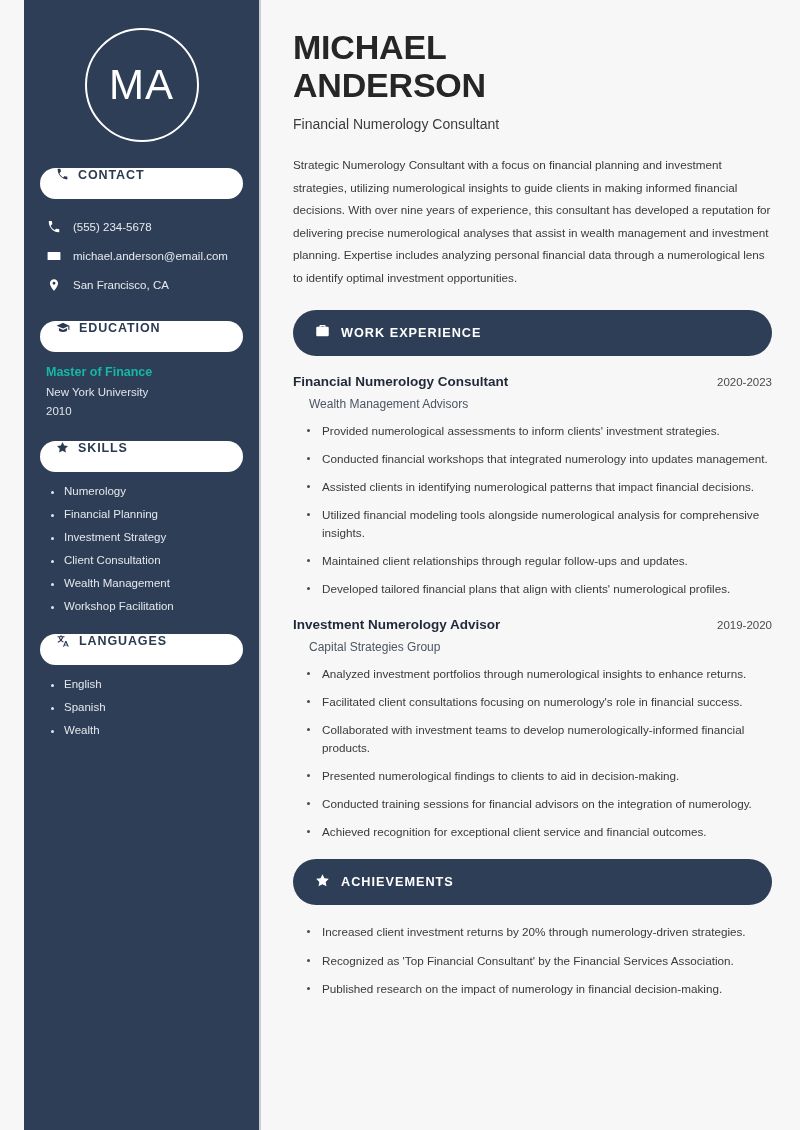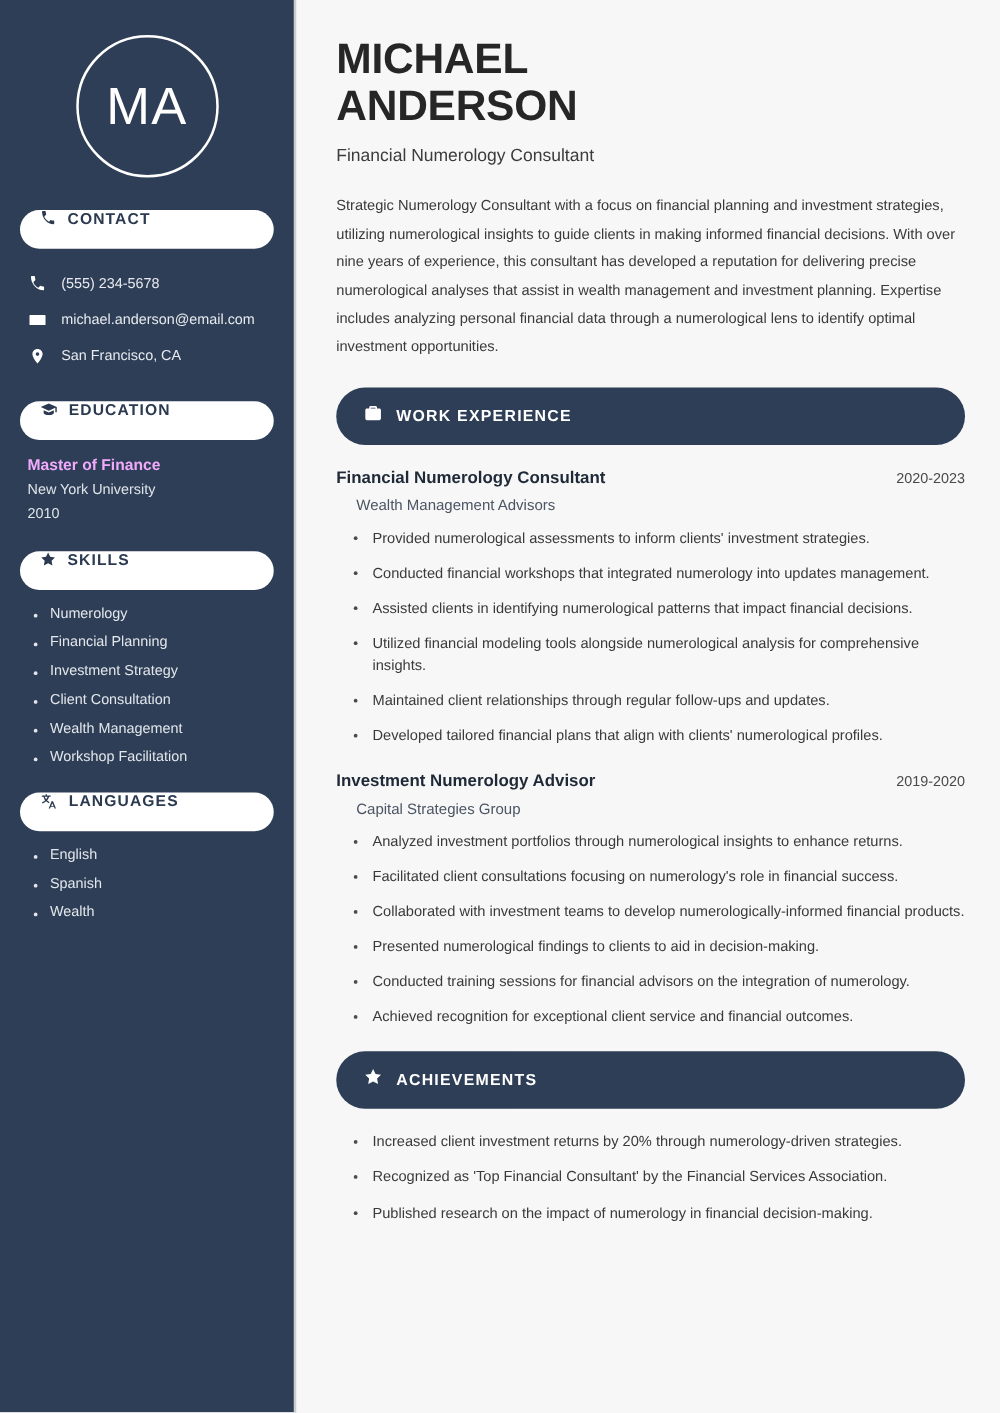--- a/index.html
+++ b/index.html
@@ -7,20 +7,21 @@
     width: 800px; height: 1130px;
     font-family: "Liberation Sans", sans-serif;
     background: #f7f7f7;
   }
   .page {
     position: relative;
     width: 800px; height: 1130px;
     display: flex;
     background: #f7f7f7;
     overflow: hidden;
+    padding-left: 24px;
   }
 
   
   .sidebar {
     width: 237px;
     flex: 0 0 237px;
     background: #2e3e56;
     border-right: 2px solid #c9ccd2;
     padding: 0 16px;
     color: #ffffff;
@@ -58,21 +59,21 @@
   .contact-list { margin-bottom: 22px; }
   .contact-row {
     display: flex; align-items: center; gap: 12px;
     min-height: 29px;
     padding-left: 6px;
   }
   .contact-row .ic { width: 15px; display:flex; justify-content:center; }
   .contact-text { font-size: 11.5px; color: #e7eaef; text-align: center; }
 
   .edu-block { padding-left: 6px; margin-bottom: 24px; }
-  .edu-degree { font-size: 12.5px; font-weight: bold; color: #f0abfc; margin-bottom: 7px; }
+  .edu-degree { font-size: 12.5px; font-weight: bold; color: #14b8a6; margin-bottom: 7px; }
   .edu-school { font-size: 11.5px; color: #dfe4ea; margin-bottom: 7px; }
   .edu-year  { font-size: 11.5px; color: #dfe4ea; }
 
   ul.side-list { list-style: none; padding-left: 10px; margin-bottom: 22px; }
   ul.side-list li {
     font-size: 11.5px; color: #e3e7ec;
     position: relative; padding-left: 14px;
     margin-bottom: 11px;
   }
   ul.side-list li::before {

